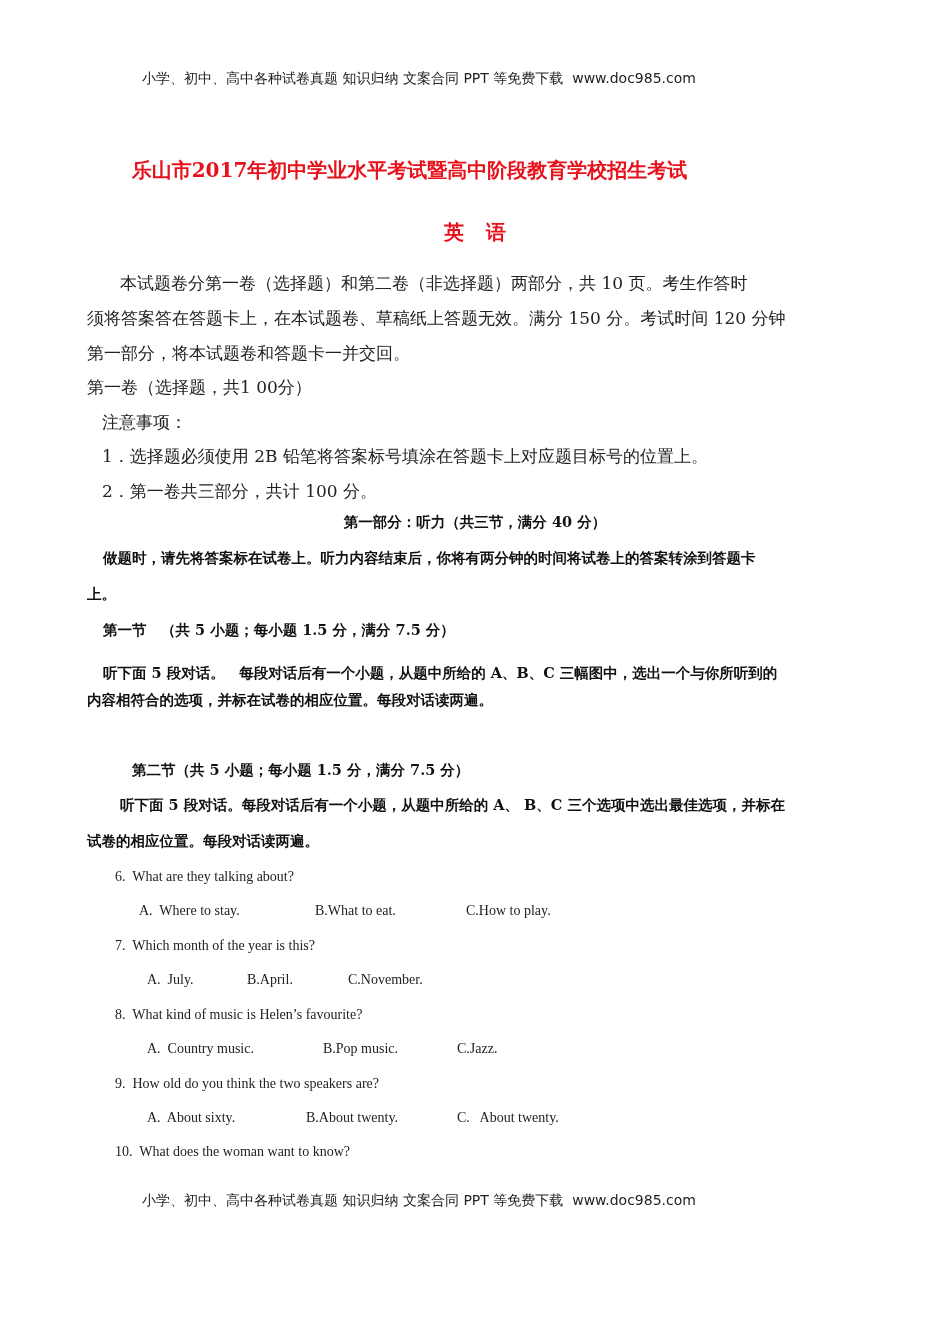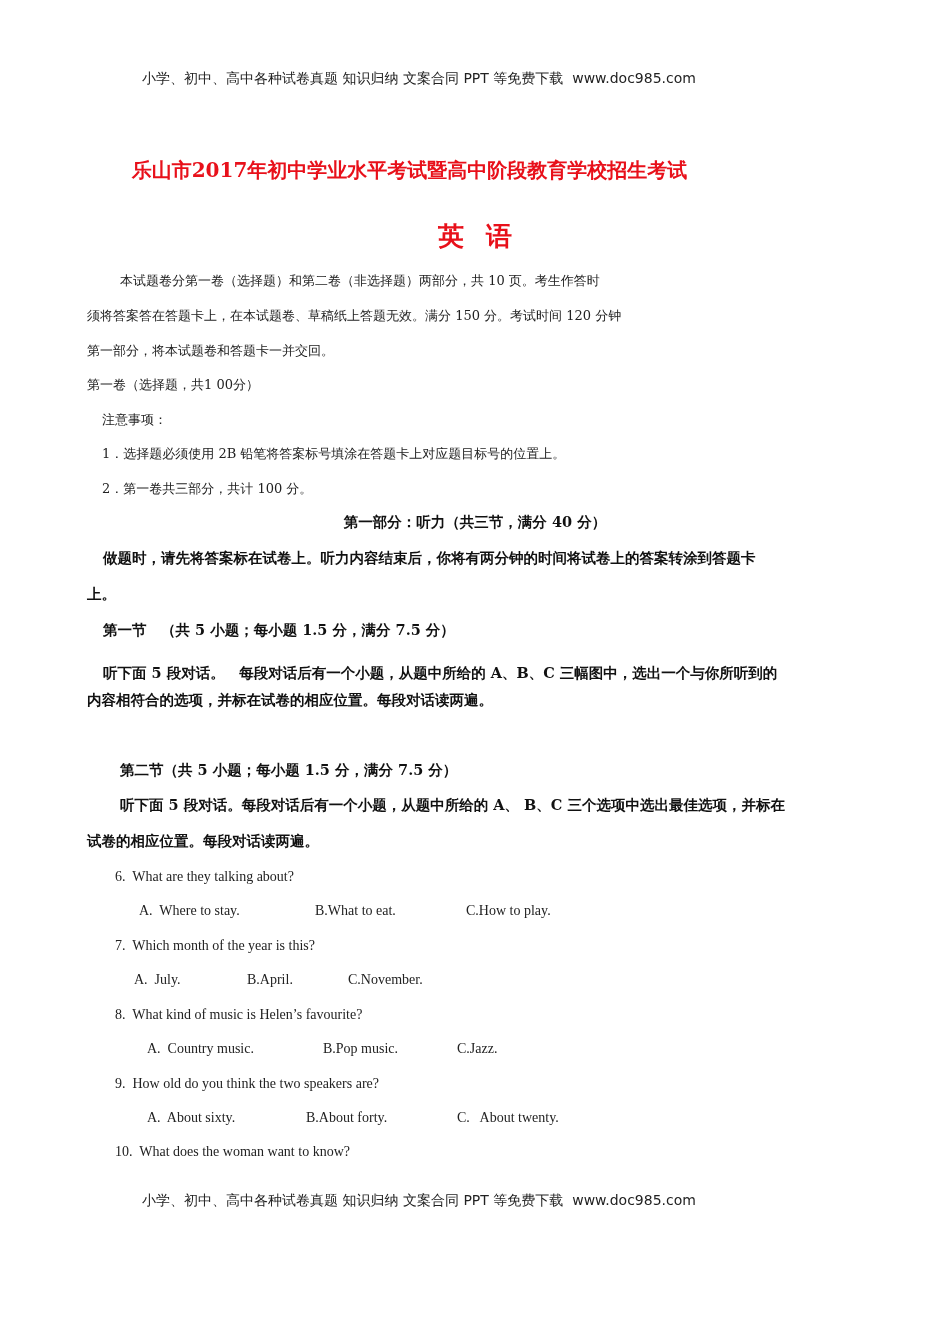--- a/index.html
+++ b/index.html
@@ -15,23 +15,23 @@
     font-size: 14px; color: #222;
   }
   .header-banner { top: 70px; }
   .footer-banner { top: 1192px; }
   .title {
     left: 0; width: 819px; text-align: center; top: 157px;
     font-size: 20px; font-weight: bold; color: #e8101a; letter-spacing: 0px;
   }
   .subject {
     left: 0; width: 950px; text-align: center; top: 219px;
-    font-size: 26px; font-weight: bold; color: #e8101a; letter-spacing: 22px; text-indent: 22px;
+    font-size: 20px; font-weight: bold; color: #e8101a; letter-spacing: 22px; text-indent: 22px;
   }
-  .body-text { font-size: 13px; color: #222; }
+  .body-text { font-size: 17px; color: #222; }
   .bold-text { font-size: 14.5px; font-weight: bold; color: #111; }
   .center-line { left: 0; width: 950px; text-align: center; }
   .q-text { font-family: Liberation Serif, serif; font-size: 14px; color: #222; margin-left: 28px; }
 </style>
 </head>
 <body>
 
 <div class="abs header-banner">小学、初中、高中各种试卷真题 知识归纳 文案合同 PPT 等免费下载  www.doc985.com</div>
 
 <div class="abs title">乐山市2017年初中学业水平考试暨高中阶段教育学校招生考试</div>
@@ -47,39 +47,39 @@
 <div class="abs body-text" style="left:102px; top:480px;">2．第一卷共三部分，共计 100 分。</div>
 
 <div class="abs bold-text center-line" style="top:513px;">第一部分：听力（共三节，满分 40 分）</div>
 <div class="abs bold-text" style="left:103px; top:549px;">做题时，请先将答案标在试卷上。听力内容结束后，你将有两分钟的时间将试卷上的答案转涂到答题卡</div>
 <div class="abs bold-text" style="left:87px; top:585px;">上。</div>
 
 <div class="abs bold-text" style="left:103px; top:621px;">第一节　（共 5 小题；每小题 1.5 分，满分 7.5 分）</div>
 <div class="abs bold-text" style="left:103px; top:664px;">听下面 5 段对话。　每段对话后有一个小题，从题中所给的 A、B、C 三幅图中，选出一个与你所听到的</div>
 <div class="abs bold-text" style="left:87px; top:691px;">内容相符合的选项，并标在试卷的相应位置。每段对话读两遍。</div>
 
-<div class="abs bold-text" style="left:120px; top:761px;">第二节（共 5 小题；每小题 1.5 分，满分 7.5 分）</div>
+<div class="abs bold-text" style="left:132px; top:761px;">第二节（共 5 小题；每小题 1.5 分，满分 7.5 分）</div>
 <div class="abs bold-text" style="left:120px; top:796px;">听下面 5 段对话。每段对话后有一个小题，从题中所给的 A、 B、C 三个选项中选出最佳选项，并标在</div>
 <div class="abs bold-text" style="left:87px; top:832px;">试卷的相应位置。每段对话读两遍。</div>
 
 <div class="abs q-text" style="left:87px; top:869px;">6.  What are they talking about?</div>
 <div class="abs q-text" style="left:111px; top:903px;">A.  Where to stay.</div>
 <div class="abs q-text" style="left:287px; top:903px;">B.What to eat.</div>
 <div class="abs q-text" style="left:438px; top:903px;">C.How to play.</div>
 
 <div class="abs q-text" style="left:87px; top:938px;">7.  Which month of the year is this?</div>
-<div class="abs q-text" style="left:106px; top:972px;">A.  July.</div>
+<div class="abs q-text" style="left:119px; top:972px;">A.  July.</div>
 <div class="abs q-text" style="left:219px; top:972px;">B.April.</div>
 <div class="abs q-text" style="left:320px; top:972px;">C.November.</div>
 
 <div class="abs q-text" style="left:87px; top:1007px;">8.  What kind of music is Helen’s favourite?</div>
 <div class="abs q-text" style="left:119px; top:1041px;">A.  Country music.</div>
 <div class="abs q-text" style="left:295px; top:1041px;">B.Pop music.</div>
 <div class="abs q-text" style="left:429px; top:1041px;">C.Jazz.</div>
 
 <div class="abs q-text" style="left:87px; top:1076px;">9.  How old do you think the two speakers are?</div>
 <div class="abs q-text" style="left:119px; top:1110px;">A.  About sixty.</div>
-<div class="abs q-text" style="left:278px; top:1110px;">B.About forty.</div>
+<div class="abs q-text" style="left:278px; top:1110px;">B.About twenty.</div>
 <div class="abs q-text" style="left:429px; top:1110px;">C.   About twenty.</div>
 
 <div class="abs q-text" style="left:87px; top:1144px;">10.  What does the woman want to know?</div>
 
 <div class="abs footer-banner">小学、初中、高中各种试卷真题 知识归纳 文案合同 PPT 等免费下载  www.doc985.com</div>
 
 </body></html>

